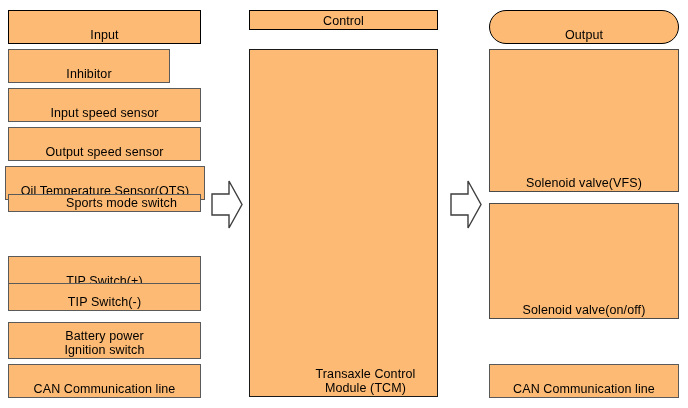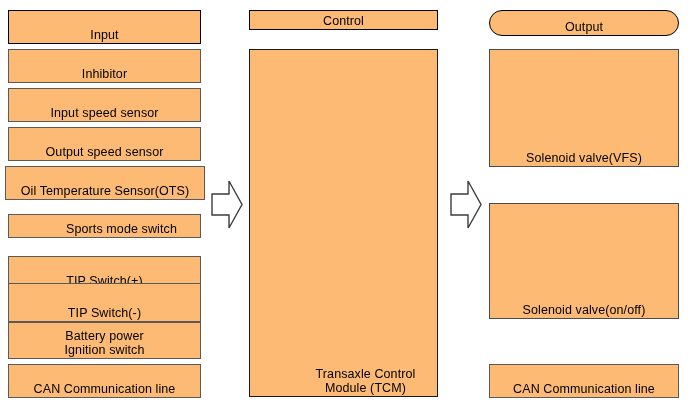--- a/index.html
+++ b/index.html
@@ -59,45 +59,45 @@
 </style>
 </head>
 <body>
 
 <div id="canvas">
 
   <div class="box header" style="left:8px; top:10px; width:193px; height:34px;">
     <span class="txt">Input</span>
   </div>
 
-  <div class="box" style="left:8px; top:49px; width:193px; height:34px;">
+  <div class="box" style="left:8px; top:49px; width:162px; height:34px;">
     <span class="txt">Inhibitor</span>
   </div>
 
   <div class="box" style="left:8px; top:88px; width:193px; height:34px;">
     <span class="txt">Input speed sensor</span>
   </div>
 
   <div class="box" style="left:8px; top:127px; width:193px; height:34px;">
     <span class="txt">Output speed sensor</span>
   </div>
 
   <div class="box" style="left:5px; top:166px; width:200px; height:34px;">
     <span class="txt">Oil Temperature Sensor(OTS)</span>
   </div>
 
-  <div class="box" style="left:8px; top:214px; width:193px; height:24px;padding-left:34px;">
+  <div class="box" style="left:8px; top:194px; width:193px; height:18px;padding-left:34px;">
     <span class="txt">Sports mode switch</span>
   </div>
 
   <div class="box" style="left:8px; top:256px; width:193px; height:34px;">
     <span class="txt">TIP Switch(+)</span>
   </div>
 
-  <div class="box" style="left:8px; top:283px; width:193px; height:39px;">
+  <div class="box" style="left:8px; top:283px; width:193px; height:28px;">
     <span class="txt">TIP Switch(-)</span>
   </div>
 
   <div class="box" style="left:8px; top:322px; width:193px; height:37px;">
     <span class="txt">Battery power
 Ignition switch</span>
   </div>
 
   <div class="box" style="left:8px; top:364px; width:193px; height:34px;">
     <span class="txt">CAN Communication line</span>
@@ -117,25 +117,25 @@
     <span class="txt">Transaxle Control
 Module (TCM)</span>
   </div>
 
   <div class="arrow" style="left:450px; top:180px; width:32px; height:49px;">
     <svg width="32" height="49" viewBox="0 0 32 49" aria-hidden="true">
       <path d="M1,14 L18,14 L18,1 L31,24.5 L18,48 L18,35 L1,35 Z" fill="#ffffff" stroke="#3d3d3d" stroke-width="1.4" stroke-linejoin="miter"></path>
     </svg>
   </div>
 
-  <div class="box header" style="left:489px; top:10px; width:190px; height:26px;border-radius:17px;">
+  <div class="box header" style="left:489px; top:10px; width:190px; height:34px;border-radius:17px;">
     <span class="txt">Output</span>
   </div>
 
-  <div class="box tall" style="left:489px; top:49px; width:190px; height:118px;">
+  <div class="box tall" style="left:489px; top:49px; width:190px; height:143px;">
     <span class="txt">Solenoid valve(VFS)</span>
   </div>
 
   <div class="box tall" style="left:489px; top:203px; width:190px; height:116px;">
     <span class="txt">Solenoid valve(on/off)</span>
   </div>
 
   <div class="box" style="left:489px; top:364px; width:190px; height:34px;">
     <span class="txt">CAN Communication line</span>
   </div>

